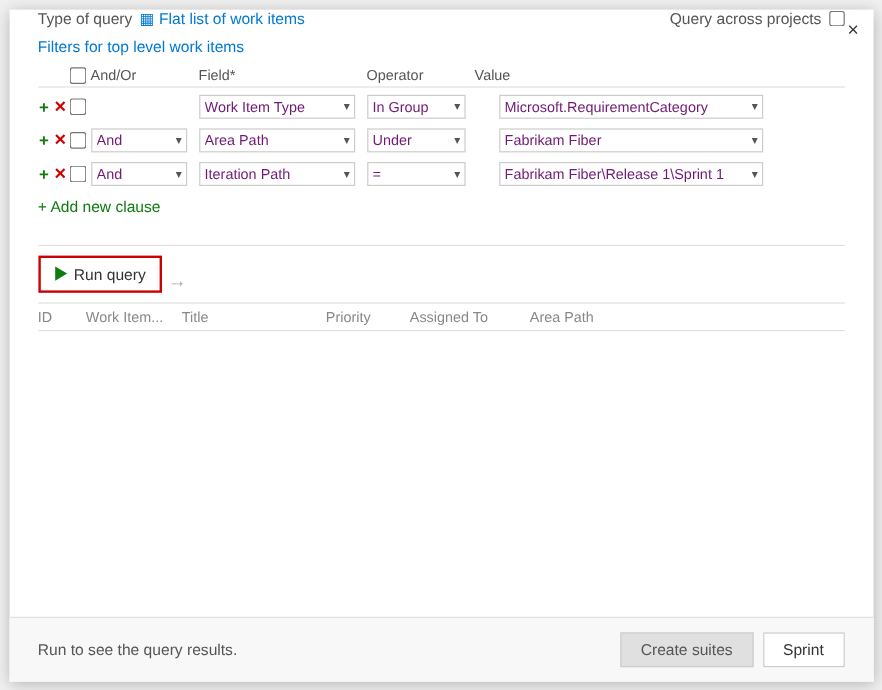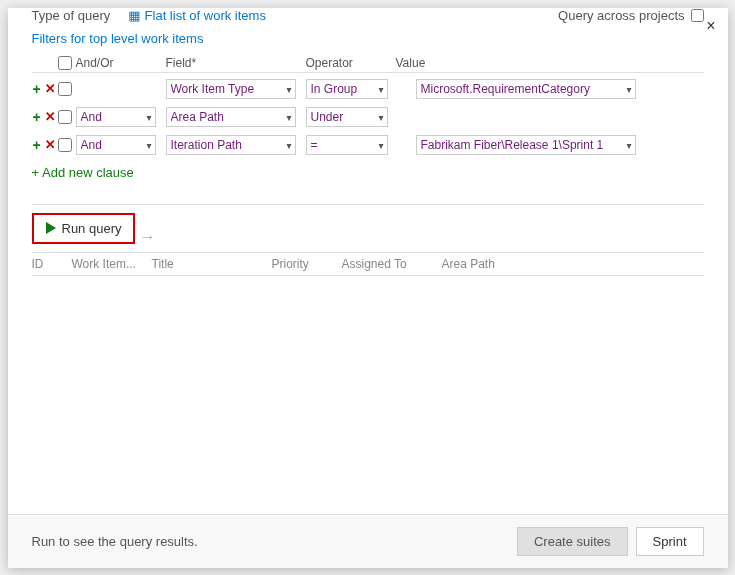--- a/index.html
+++ b/index.html
@@ -48,21 +48,21 @@
     }
     .query-type-row {
       display: flex;
       align-items: center;
       justify-content: space-between;
       margin-bottom: 8px;
     }
     .query-type-left {
       display: flex;
       align-items: center;
-      gap: 18px;
+      gap: 6px;
     }
     .query-type-label {
       color: #555;
     }
     .query-type-link {
       color: #0078d4;
       cursor: pointer;
       display: flex;
       align-items: center;
       gap: 4px;
@@ -352,20 +352,25 @@
           <option>Iteration Path</option>
         </select>
       </div>
       <div class="select-wrapper operator-wrapper">
         <select>
           <option>Under</option>
           <option>=</option>
           <option>In Group</option>
         </select>
       </div>
+      <div class="select-wrapper value-wrapper">
+        <select>
+          <option>Fabrikam Fiber</option>
+        </select>
+      </div>
     </div>
 
     
     <div class="table-row">
       <div class="add-remove-cell">
         <button class="btn-add">+</button>
         <button class="btn-remove">✕</button>
       </div>
       <div class="checkbox-col">
         <input type="checkbox" class="row-checkbox" style="">

